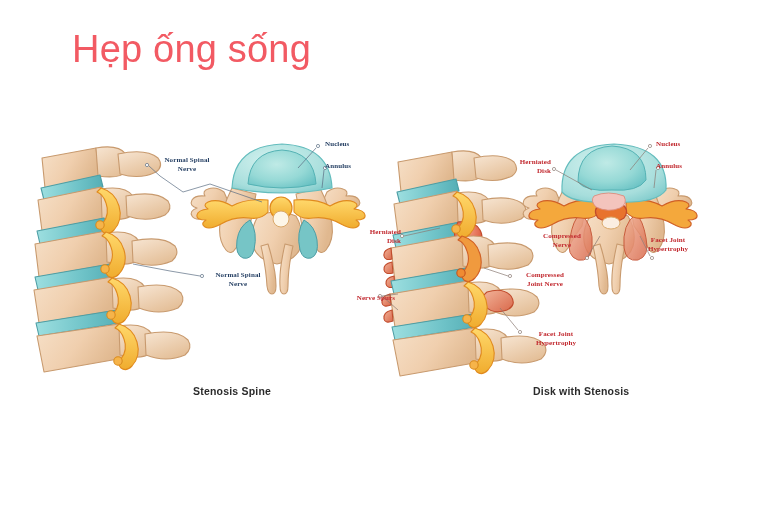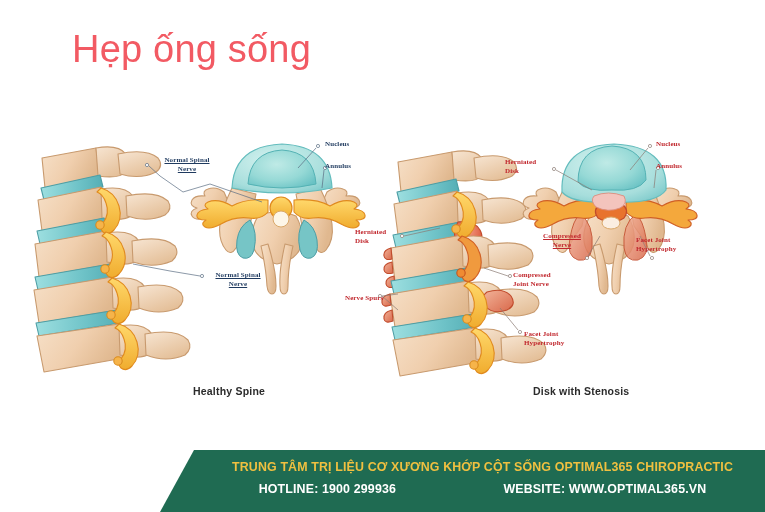--- a/index.html
+++ b/index.html
@@ -52,23 +52,23 @@
     position: absolute;
     font-family: "Liberation Serif", serif;
     font-weight: bold;
     font-size: 7px;
     line-height: 1.25;
     white-space: nowrap;
     letter-spacing: 0.1px;
   }
   .anno.blue { color: #1f3a5f; }
   .anno.red  { color: #c1272d; }
-  .anno.ta-r { text-align: left; }
-  .anno.ta-l { text-align: left; }
-  .anno.ta-c { text-align: center; text-decoration: underline; }
+  .anno.ta-r { text-align: right; }
+  .anno.ta-l { text-align: center; }
+  .anno.ta-c { text-align: center; }
 
   
   #banner {
     position: absolute;
     left: 0; bottom: 0;
     width: 765px; height: 62px;
     background: #ffffff;
     overflow: hidden;
   }
   #banner-green {
@@ -407,28 +407,17 @@
   <div class="anno red ta-c" style="left:534px; top:232px; width:56px;">
     <span>Compressed</span><br>
     <span>Nerve</span>
   </div>
 
   <div class="anno red ta-l" style="left:636px; top:236px; width:64px;">
     <span>Facet Joint</span><br>
     <span>Hypertrophy</span>
   </div>
 
-  <div class="caption" id="caption-healthy">Healthy Spine</div>
+  <div class="caption" id="caption-healthy">Stenosis Spine</div>
   <div class="caption" id="caption-stenosis">Disk with Stenosis</div>
 
-  <div id="banner">
-    <div id="banner-green"></div>
-
-    <div id="banner-line1">TRUNG TÂM TRỊ LIỆU CƠ XƯƠNG KHỚP CỘT SỐNG OPTIMAL365 CHIROPRACTIC</div>
-
-    <div id="banner-row2">
-      <div class="banner-sub">HOTLINE: 1900 299936</div>
-      <div class="banner-sub">WEBSITE: WWW.OPTIMAL365.VN</div>
-    </div>
-
-  </div>
 
 </div>
 
 </body></html>

